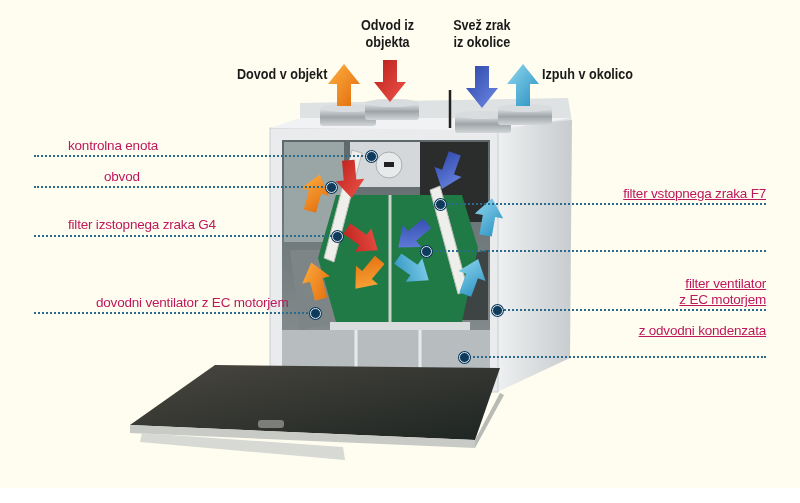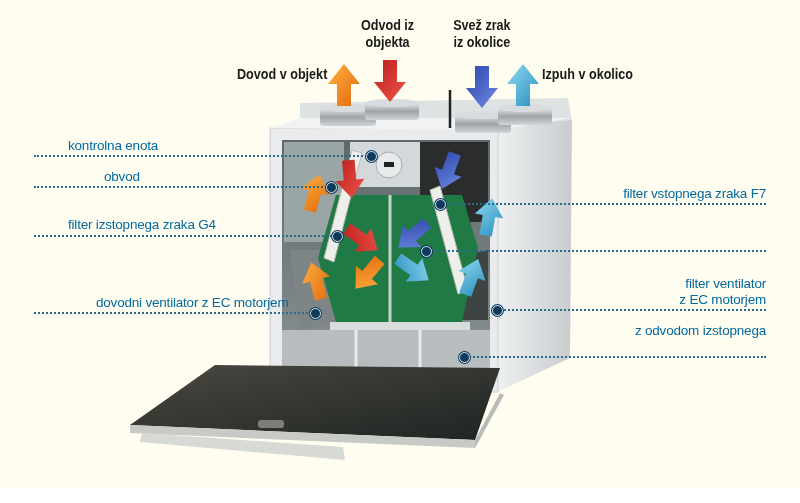--- a/index.html
+++ b/index.html
@@ -1,21 +1,21 @@
 <!DOCTYPE html>
 <html><head>
 <meta charset="utf-8">
 <style>
   html, body { margin:0; padding:0; }
   body { width:800px; height:503px; background:#ffffff; position:relative; overflow:hidden;
          font-family:"Liberation Sans", sans-serif; }
   #canvas { position:absolute; left:0; top:0; width:800px; height:488px; background:#fffdef; }
-  .lbl { position:absolute; font-family:"Liberation Sans", sans-serif; font-size:13.5px; color:#0369a1;
+  .lbl { position:absolute; font-family:"Liberation Sans", sans-serif; font-size:13.5px; color:#be185d;
          letter-spacing:-0.2px; line-height:16px; white-space:nowrap;padding-left:34px; }
-  .lbl.r { text-align:right; }
+  .lbl.r { text-align:right;text-decoration:underline; }
   .top-lbl { position:absolute; font-family:"Liberation Sans", sans-serif; font-weight:bold; font-size:14px;
              color:#1a1a1a; line-height:17px; text-align:center; white-space:nowrap; transform:scaleX(0.9); }
   .lead { position:absolute; height:0; border-top:2px dotted #2a6a8c; }
   .dot { position:absolute; width:9px; height:9px; border-radius:50%; background:#0e3a5c;
          border:1.5px solid #dde8ee; box-shadow:0 0 0 1px #0e3a5c; }
   svg { position:absolute; left:0; top:0; }
 </style>
 </head>
 <body>
 
@@ -169,17 +169,17 @@
   <div class="dot" style="left:421px; top:246px;"></div>
 
   <div class="lbl r" style="right:34px; top:276px;">
     <div>filter ventilator</div>
     <div>z EC motorjem</div>
   </div>
   <div class="lead" style="left:500px; top:309px; width:266px;"></div>
   <div class="dot" style="left:492px; top:305px;"></div>
 
   <div class="lbl r" style="right:34px; top:323px;">
-    <div>z odvodom izstopnega</div>
+    <div>z odvodni kondenzata</div>
   </div>
   <div class="lead" style="left:466px; top:356px; width:300px;"></div>
   <div class="dot" style="left:459px; top:352px;"></div>
 </div>
 
 </body></html>

